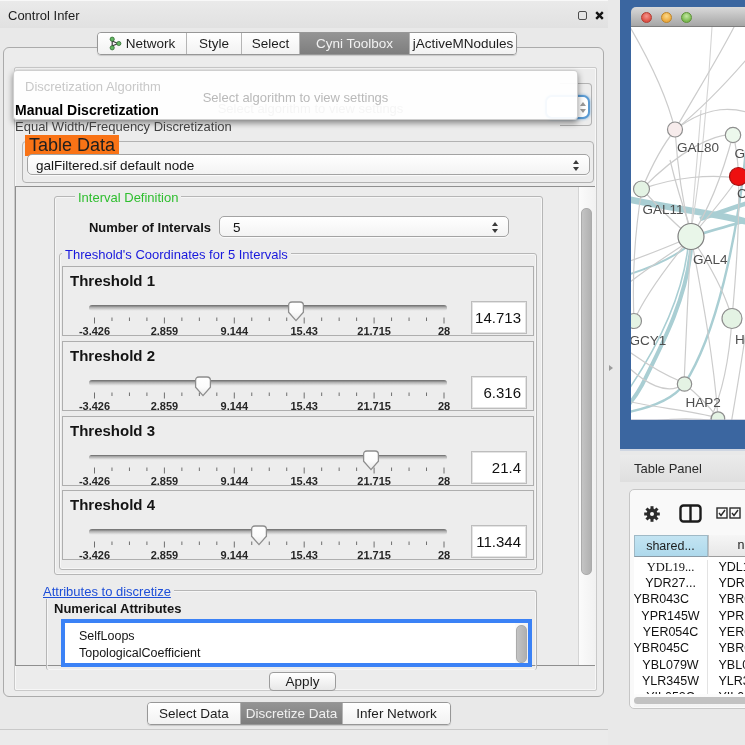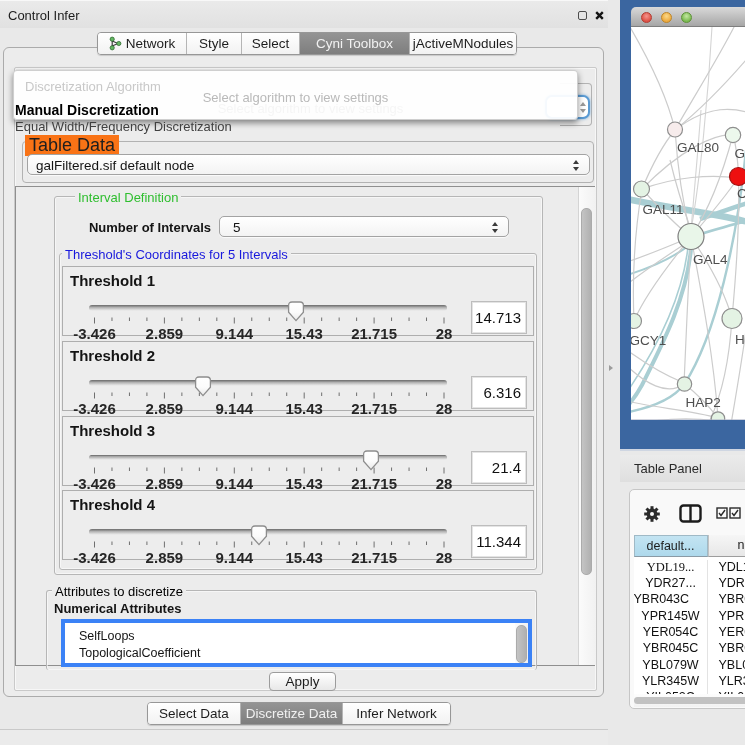--- a/index.html
+++ b/index.html
@@ -38,21 +38,21 @@
   .gtitle{position:absolute;font-size:13px;background:#ececec;padding:0 3px;}
   
   .thp{position:absolute;left:62px;width:472px;height:70px;border:1px solid #aeaeae;
     background:#ededed;box-sizing:border-box;}
   .thp .name{position:absolute;left:7px;top:5px;font-size:15px;font-weight:bold;color:#141414;}
   .track{position:absolute;left:25.5px;top:38px;width:358.5px;height:5.5px;border-radius:3px;
     background:linear-gradient(#787878 0 18%, #a6a6a6 30%, #c2c2c2 55%, #dedede 80%, #efefef);}
   .vbox{position:absolute;left:408px;top:34px;width:56px;height:33px;background:#ffffff;
     border:1px solid #bdbdbd;box-shadow:inset 0 0 0 1px #e4e4e4;box-sizing:border-box;}
   .vbox span{position:absolute;right:5px;top:7px;font-size:15px;color:#101010;}
-  .ticklbl{position:absolute;top:58px;font-size:15px;font-weight:bold;color:#262626;transform:translateX(-50%);}
+  .ticklbl{position:absolute;top:58px;font-size:11px;font-weight:bold;color:#262626;transform:translateX(-50%);}
   .thumb{position:absolute;top:33.5px;width:18px;height:21px;transform:translateX(-50%);}
   
   .lst{position:absolute;background:#ffffff;border:4px solid #3b82f6;box-sizing:border-box;}
   
   .sbv{position:absolute;background:linear-gradient(90deg,#fbfbfb,#f1f1f1);}
   .sbthumb{position:absolute;background:linear-gradient(90deg,#c4c4c4,#b0b0b0);border-radius:5px;border:1px solid #ababab;box-sizing:border-box;}
   
   #applybtn{left:269px;top:672px;width:67px;height:19px;background:linear-gradient(#ffffff,#e8e8e8);
     border:1px solid #9c9c9c;border-radius:4px;box-sizing:border-box;text-align:center;
     font-size:13.5px;color:#1b1b1b;line-height:17px;}
@@ -308,21 +308,21 @@
           </linearGradient>
         </defs>
         <path d="M5,1 L13,1 Q16.4,1 16.4,4.4 L16.4,11.2 L9,19.6 L1.6,11.2 L1.6,4.4 Q1.6,1 5,1 Z" fill="url(#tg)" stroke="#8d8d8d" stroke-width="1.3"></path>
       </svg>
       <div class="vbox">
         <span>11.344</span>
       </div>
     </div>
 
   <div class="abs group" style="left:46px;top:590px;width:491px;height:80px;border-bottom:none;"></div>
-  <div class="abs gtitle" style="left:52px;top:584px;color:#000000;">Attributes to discretize</div>
+  <div class="abs gtitle" style="left:40px;top:584px;color:#1d4ed8;text-decoration:underline;">Attributes to discretize</div>
   <div class="abs" style="left:54px;top:601px;font-size:13px;font-weight:bold;color:#141414;">Numerical Attributes</div>
   <div class="abs lst" style="left:61px;top:619px;width:471px;height:47.5px;overflow:hidden;">
     <div style="position:absolute;left:14px;top:5px;font-size:12.5px;color:#141414;line-height:17px;">SelfLoops<br>TopologicalCoefficient<br>BetweennessCentrality</div>
     <div class="sbv" style="right:0;top:0;width:13px;height:46px;"></div>
     <div class="sbthumb" style="right:1px;top:2px;width:11px;height:38px;"></div>
   </div>
 
   <div class="abs sbv" style="left:577.5px;top:187px;width:17px;height:478px;border-left:1px solid #d4d4d4;"></div>
   <div class="abs sbthumb" style="left:581px;top:208px;width:10.5px;height:367px;"></div>
 
@@ -433,21 +433,21 @@
    <line x1="11.5" y1="1.5" x2="11.5" y2="17.5" stroke="#1c1c1c" stroke-width="2.4"></line>
     </svg>
   <svg class="abs" style="left:716px;top:507px;" width="12" height="12" viewBox="0 0 12 12">
    <rect x="1" y="1" width="10" height="10" fill="none" stroke="#2a2a2a" stroke-width="1.4"></rect>
    <path d="M3,6 L5,8.5 L9,3" fill="none" stroke="#2a2a2a" stroke-width="1.4"></path>
     </svg>
   <svg class="abs" style="left:728.5px;top:507px;" width="12" height="12" viewBox="0 0 12 12">
    <rect x="1" y="1" width="10" height="10" fill="none" stroke="#2a2a2a" stroke-width="1.4"></rect>
    <path d="M3,6 L5,8.5 L9,3" fill="none" stroke="#2a2a2a" stroke-width="1.4"></path>
     </svg>
-  <div class="abs hdrblue" style="left:633.5px;top:535px;width:74px;height:21.5px;border:1px solid #9fb9c6;box-sizing:border-box;border-bottom:1px solid #8a9aa5;text-align:center;font-size:12.5px;color:#1c1c1c;line-height:20px;">default...</div>
+  <div class="abs hdrblue" style="left:633.5px;top:535px;width:74px;height:21.5px;border:1px solid #9fb9c6;box-sizing:border-box;border-bottom:1px solid #8a9aa5;text-align:center;font-size:12.5px;color:#1c1c1c;line-height:20px;">shared...</div>
   <div class="abs" style="left:707.5px;top:535px;width:38px;height:21.5px;background:linear-gradient(#f6f6f6,#e7e7e7);border-bottom:1px solid #9d9d9d;border-left:1px solid #c2c2c2;box-sizing:border-box;font-size:12.5px;color:#1c1c1c;line-height:20px;text-indent:29px;">na</div>
   <div class="abs" style="left:633.5px;top:556.5px;width:111.5px;height:137.5px;background:#ffffff;overflow:hidden;">
       <div style="position:absolute;top:3px;width:100%;height:100%;">
         <div style="position:absolute;left:73.5px;top:0;width:1px;height:100%;background:#e3e3e3;"></div>
         <div class="trow" style="top:0.0px;">
           <span style="position:absolute;left:0;width:74px;text-align:center;font-family:Liberation Serif, serif;">YDL19...</span>
           <span style="position:absolute;left:85px;">YDL19</span>
         </div>
         <div class="trow" style="top:16.4px;">
           <span style="position:absolute;left:0;width:74px;text-align:center;">YDR27...</span>
@@ -459,21 +459,21 @@
         </div>
         <div class="trow" style="top:49.1px;">
           <span style="position:absolute;left:0;width:74px;text-align:center;">YPR145W</span>
           <span style="position:absolute;left:85px;">YPR14</span>
         </div>
         <div class="trow" style="top:65.4px;">
           <span style="position:absolute;left:0;width:74px;text-align:center;">YER054C</span>
           <span style="position:absolute;left:85px;">YER05</span>
         </div>
         <div class="trow" style="top:81.8px;">
-          <span style="position:absolute;left:0;width:74px;text-align:center;">YBR045C</span>
+          <span style="position:absolute;left:0;width:74px;text-align:left;">YBR045C</span>
           <span style="position:absolute;left:85px;">YBR04</span>
         </div>
         <div class="trow" style="top:98.1px;">
           <span style="position:absolute;left:0;width:74px;text-align:center;">YBL079W</span>
           <span style="position:absolute;left:85px;">YBL07</span>
         </div>
         <div class="trow" style="top:114.4px;">
           <span style="position:absolute;left:0;width:74px;text-align:center;">YLR345W</span>
           <span style="position:absolute;left:85px;">YLR34</span>
         </div>

